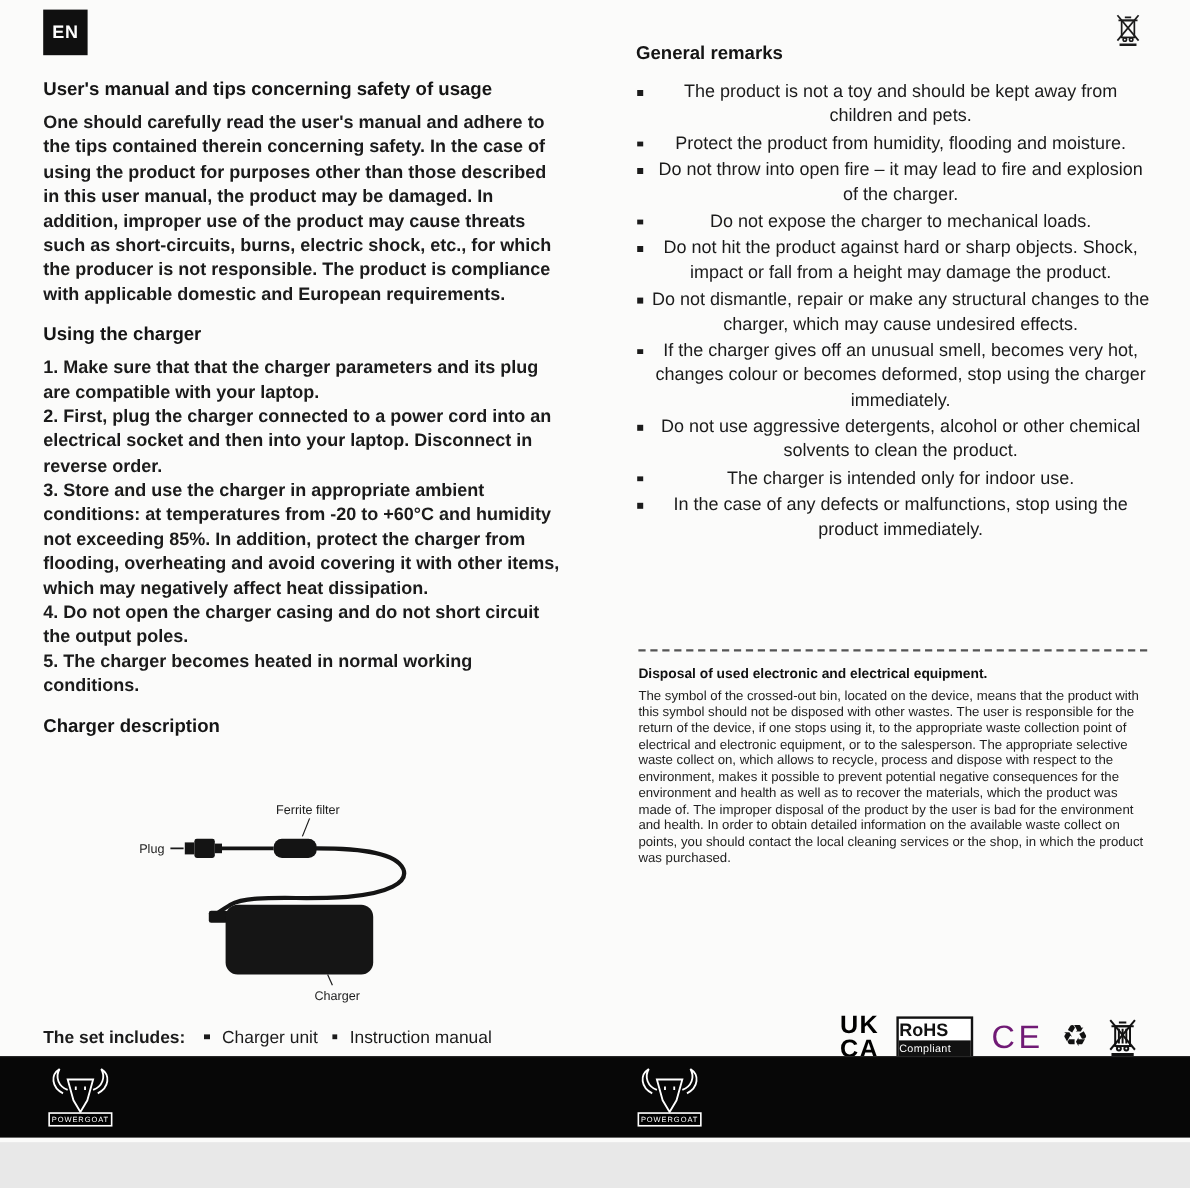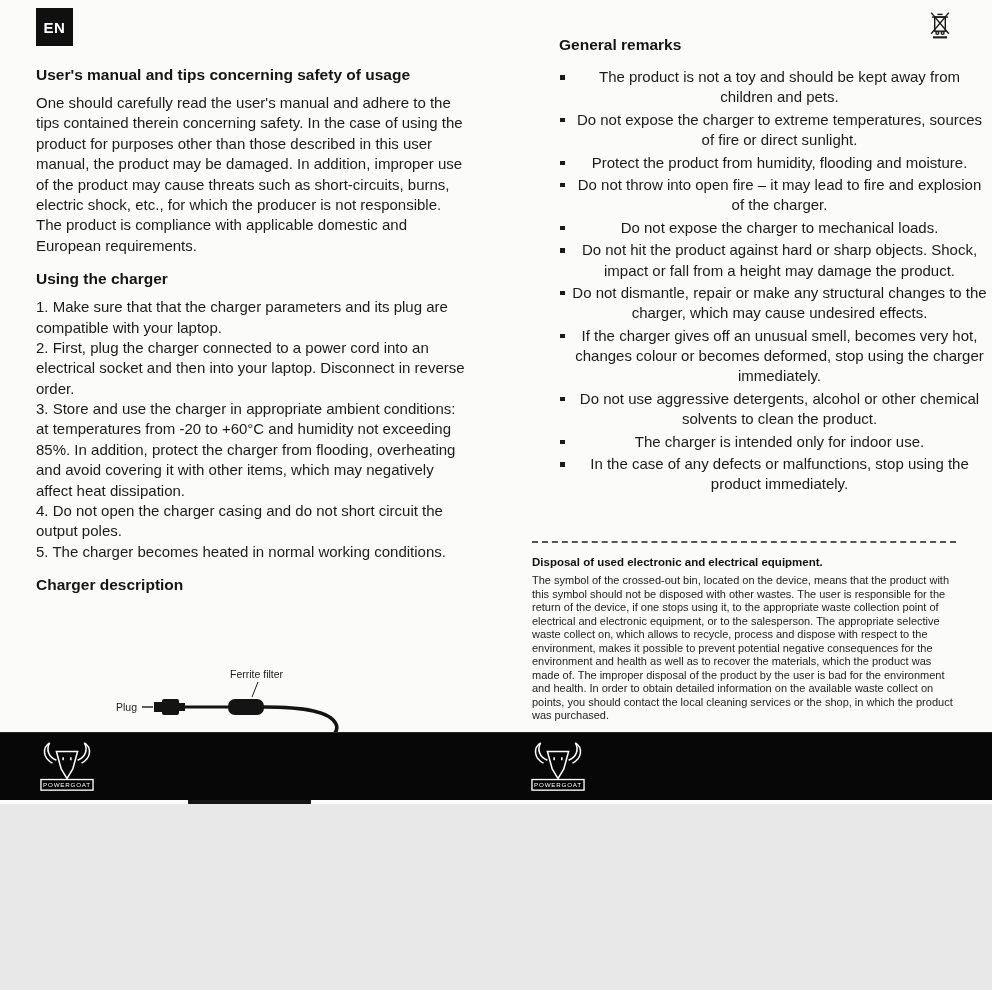--- a/index.html
+++ b/index.html
@@ -1,39 +1,39 @@
 <!DOCTYPE html>
 <html><head>
 <meta charset="utf-8">
 <style>
   * { box-sizing: border-box; margin: 0; padding: 0; }
   html,body { background:#e8e8e8; }
   body { font-family: "Liberation Sans", "DejaVu Sans", sans-serif; }
   .page {
     position: relative;
-    width: 992px; height: 804px;
+    width: 992px; height: 952px;
     margin: 0 auto;
     background: #fbfbfa;
     color: #1b1b1b;
     overflow: hidden;
   }
   .en-badge {
     position: absolute; left: 36px; top: 8px;
     width: 37px; height: 38px;
     background: #101010; color: #fff;
     display: flex; align-items: center; justify-content: center;
     font-weight: bold; font-size: 15px; letter-spacing: .5px;
   }
   .topright-icon { position: absolute; left: 928px; top: 10px; }
 
   h2.sec { font-size: 15.5px; font-weight: bold; color: #151515; }
 
   .col-left  { position: absolute; left: 36px;  top: 62px;  width: 433px; }
-  .col-right { position: absolute; left: 559px; top: 36px;  width: 428px; }
-  .body-txt  { font-size: 15px; line-height: 1.36; }
+  .col-right { position: absolute; left: 530px; top: 36px;  width: 428px; }
+  .body-txt  { font-size: 15px; line-height: 1.36; font-weight: bold; }
 
   .col-left h2.sec { margin: 4px 0 9px; }
   .col-left p.para { margin-bottom: 14px; }
   .col-left .steps p { margin: 0; }
   .col-left h2.mid { margin-top: 14px; }
 
   .remarks-list { list-style: none; margin-top: 13px; text-align: center; }
   .remarks-list li {
     position: relative; padding-left: 13px; margin-bottom: 2px;
     font-size: 15px; line-height: 1.36;
@@ -137,21 +137,20 @@
     <span class="sq"></span>
     <span>Charger unit</span>
     <span class="sq"></span>
     <span>Instruction manual</span>
   </div>
 
   <div class="col-right">
     <h2 class="sec">General remarks</h2>
     <ul class="remarks-list">
       <li>The product is not a toy and should be kept away from children and pets.</li>
-      <li>Do not expose the charger to extreme temperatures, sources of fire or direct sunlight.</li>
       <li>Protect the product from humidity, flooding and moisture.</li>
       <li>Do not throw into open fire – it may lead to fire and explosion of the charger.</li>
       <li>Do not expose the charger to mechanical loads.</li>
       <li>Do not hit the product against hard or sharp objects. Shock, impact or fall from a height may damage the product.</li>
       <li>Do not dismantle, repair or make any structural changes to the charger, which may cause undesired effects.</li>
       <li>If the charger gives off an unusual smell, becomes very hot, changes colour or becomes deformed, stop using the charger immediately.</li>
       <li>Do not use aggressive detergents, alcohol or other chemical solvents to clean the product.</li>
       <li>The charger is intended only for indoor use.</li>
       <li>In the case of any defects or malfunctions, stop using the product immediately.</li>
     </ul>

